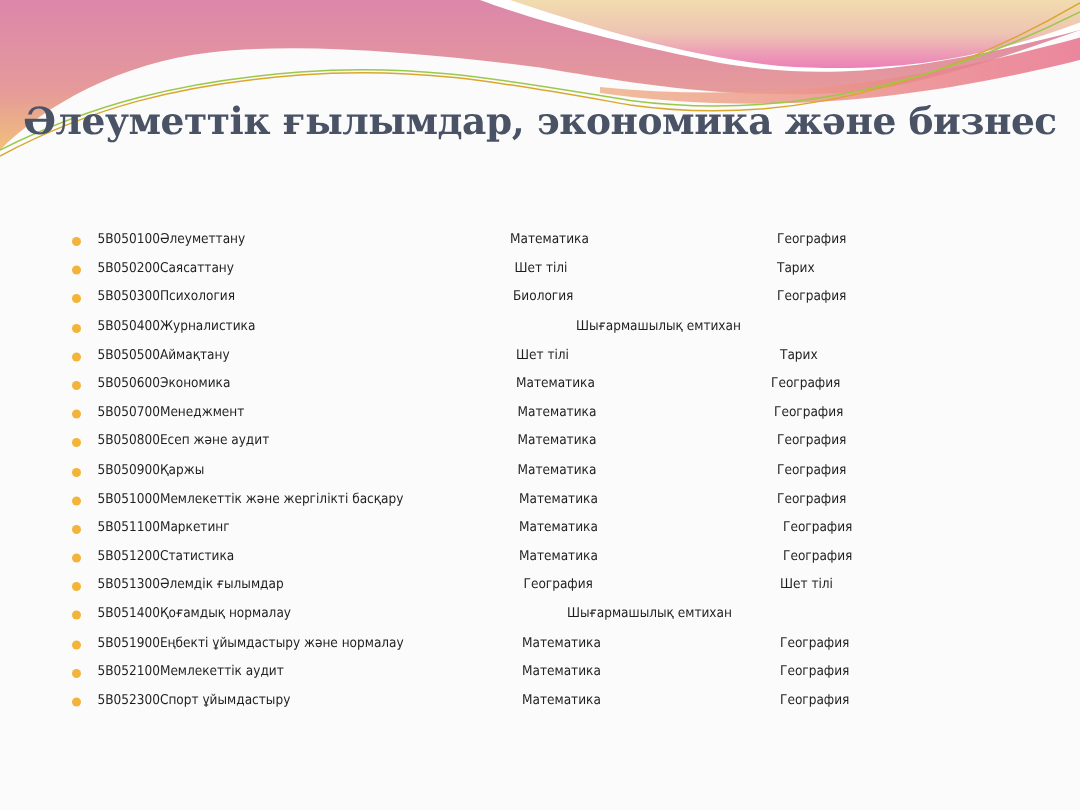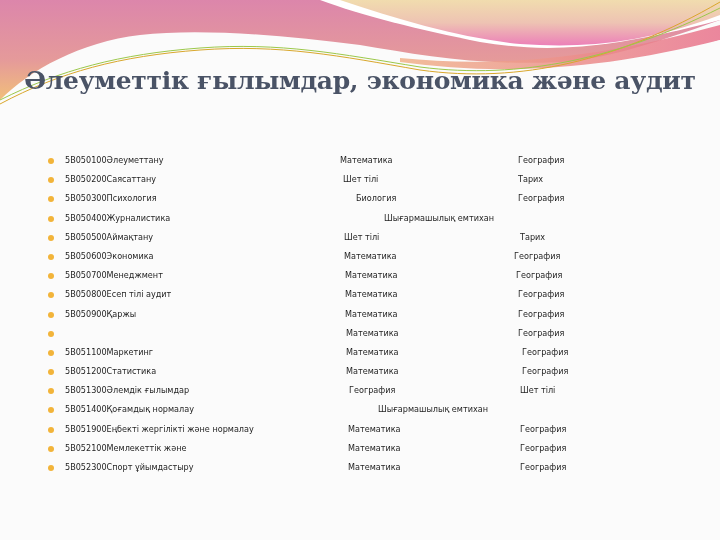--- a/index.html
+++ b/index.html
@@ -56,39 +56,39 @@
   <path d="M340,0 L720,0 L720,15 C640,45 580,48 520,44 C460,38 400,20 340,0 Z" fill="url(#gPeach)"></path>
 
   <path d="M400,58 C500,68 600,58 720,25 L720,40 C620,75 520,82 400,70 Z" fill="url(#gBand)" opacity="0.85"></path>
 
   <path d="M0,110 C40,75 100,52 180,44 C260,38 330,50 400,62 C500,76 600,70 720,40 L720,120 L0,120 Z" fill="#fbfbfb"></path>
 
   <path d="M0,104 C60,72 120,56 200,50 C280,44 340,56 420,70 C520,84 620,60 720,2" fill="none" stroke="#d9a72c" stroke-width="1"></path>
   <path d="M0,100 C60,70 120,54 200,48 C280,42 340,54 420,67 C520,80 620,58 720,8" fill="none" stroke="#9cc84a" stroke-width="1"></path>
 </svg>
 
-<div class="title">Әлеуметтік ғылымдар, экономика және аудит</div>
+<div class="title">Әлеуметтік ғылымдар, экономика және бизнес</div>
 
 <ul class="list" id="list">
     <li class="row">
       <span class="bullet"></span>
       <span class="spec">5В050100Әлеуметтану</span>
       <span class="s1" style="left:340px">Математика</span>
       <span class="s2" style="left:518px">География</span>
     </li>
     <li class="row">
       <span class="bullet"></span>
       <span class="spec">5В050200Саясаттану</span>
       <span class="s1" style="left:343px">Шет тілі</span>
       <span class="s2" style="left:518px">Тарих</span>
     </li>
     <li class="row">
       <span class="bullet"></span>
       <span class="spec">5В050300Психология</span>
-      <span class="s1" style="left:356px">Биология</span>
+      <span class="s1" style="left:342px">Биология</span>
       <span class="s2" style="left:518px">География</span>
     </li>
     <li class="row">
       <span class="bullet"></span>
       <span class="spec">5В050400Журналистика</span>
       <span class="exam" style="left:384px">Шығармашылық емтихан</span>
     </li>
     <li class="row">
       <span class="bullet"></span>
       <span class="spec">5В050500Аймақтану</span>
@@ -102,32 +102,33 @@
       <span class="s2" style="left:514px">География</span>
     </li>
     <li class="row">
       <span class="bullet"></span>
       <span class="spec">5В050700Менеджмент</span>
       <span class="s1" style="left:345px">Математика</span>
       <span class="s2" style="left:516px">География</span>
     </li>
     <li class="row">
       <span class="bullet"></span>
-      <span class="spec">5В050800Есеп тілі аудит</span>
+      <span class="spec">5В050800Есеп және аудит</span>
       <span class="s1" style="left:345px">Математика</span>
       <span class="s2" style="left:518px">География</span>
     </li>
     <li class="row">
       <span class="bullet"></span>
       <span class="spec">5В050900Қаржы</span>
       <span class="s1" style="left:345px">Математика</span>
       <span class="s2" style="left:518px">География</span>
     </li>
     <li class="row">
       <span class="bullet"></span>
+      <span class="spec">5В051000Мемлекеттік және жергілікті басқару</span>
       <span class="s1" style="left:346px">Математика</span>
       <span class="s2" style="left:518px">География</span>
     </li>
     <li class="row">
       <span class="bullet"></span>
       <span class="spec">5В051100Маркетинг</span>
       <span class="s1" style="left:346px">Математика</span>
       <span class="s2" style="left:522px">География</span>
     </li>
     <li class="row">
@@ -142,27 +143,27 @@
       <span class="s1" style="left:349px">География</span>
       <span class="s2" style="left:520px">Шет тілі</span>
     </li>
     <li class="row">
       <span class="bullet"></span>
       <span class="spec">5В051400Қоғамдық нормалау</span>
       <span class="exam" style="left:378px">Шығармашылық емтихан</span>
     </li>
     <li class="row">
       <span class="bullet"></span>
-      <span class="spec">5В051900Еңбекті жергілікті және нормалау</span>
+      <span class="spec">5В051900Еңбекті ұйымдастыру және нормалау</span>
       <span class="s1" style="left:348px">Математика</span>
       <span class="s2" style="left:520px">География</span>
     </li>
     <li class="row">
       <span class="bullet"></span>
-      <span class="spec">5В052100Мемлекеттік және</span>
+      <span class="spec">5В052100Мемлекеттік аудит</span>
       <span class="s1" style="left:348px">Математика</span>
       <span class="s2" style="left:520px">География</span>
     </li>
     <li class="row">
       <span class="bullet"></span>
       <span class="spec">5В052300Спорт ұйымдастыру</span>
       <span class="s1" style="left:348px">Математика</span>
       <span class="s2" style="left:520px">География</span>
     </li>
   </ul>

